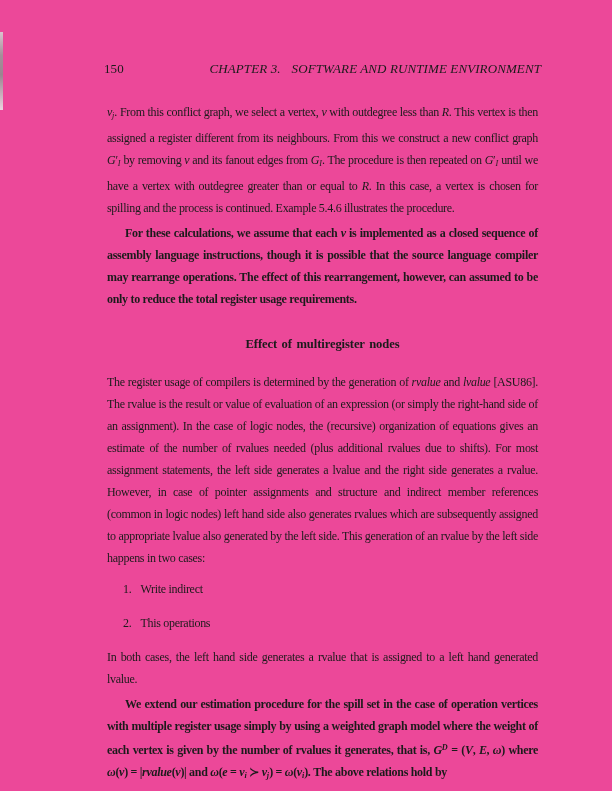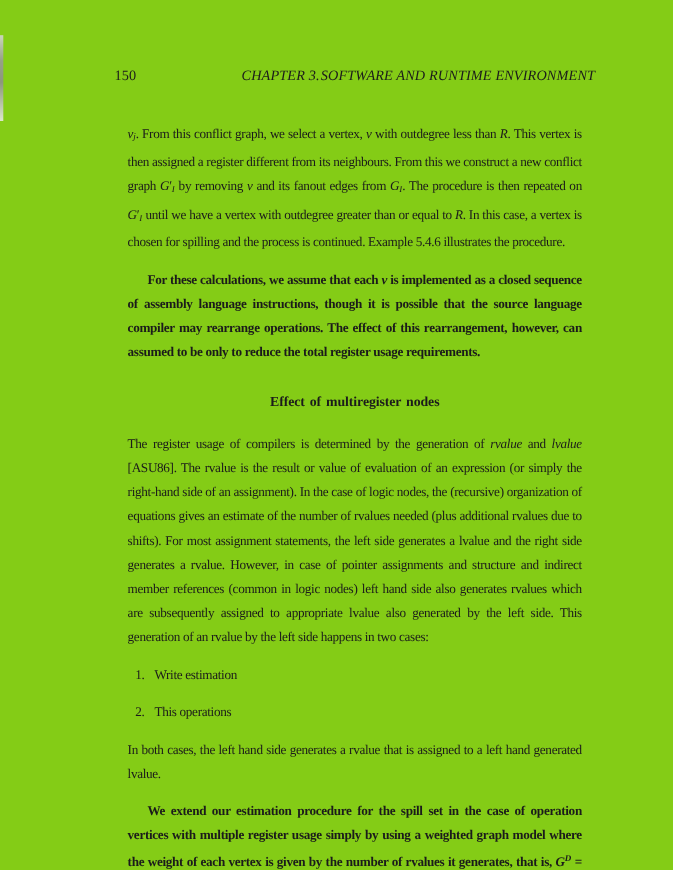--- a/index.html
+++ b/index.html
@@ -4,21 +4,21 @@
 <style>
   html, body { margin: 0; padding: 0; }
   body {
     width: 612px; height: 791px;
     background: #ffffff;
     font-family: "Liberation Serif", "DejaVu Serif", serif;
   }
   .page {
     position: relative;
     width: 612px; height: 791px;
-    background: #84cc16;
+    background: #ec4899;
     color: #1b1b1b;
     overflow: hidden;
   }
   .scan-streak {
     position: absolute;
     left: 0; top: 32px;
     width: 3px; height: 78px;
     background: linear-gradient(to bottom, #d8d8d8 0%, #9a9a9a 30%, #8f8f8f 55%, #cccccc 85%, #ececec 100%);
     filter: blur(0.4px);
     opacity: 0.85;
@@ -28,31 +28,31 @@
     left: 104px; top: 61px;
     width: 437px;
     display: flex;
     justify-content: space-between;
     align-items: baseline;
     font-size: 13px;
     letter-spacing: 0.1px;
   }
   .page-number { font-style: normal; }
   .chapter-ref { font-style: italic; white-space: nowrap; }
-  .chapter-name { margin-left: 1px; }
+  .chapter-name { margin-left: 11px; }
   .body-col {
     position: absolute;
     left: 104px; top: 98px;
     width: 437px;
     font-size: 12px;
     line-height: 22px;
     letter-spacing: -0.3px;
     text-align: justify;
   }
-  p.para { margin: 12px; text-indent: 0; }
+  p.para { margin: 3px; text-indent: 0; }
   p.indent { text-indent: 18px; font-weight: bold; }
   h3.subheading {
     font-size: 12.6px;
     font-weight: bold;
     text-align: center;
     letter-spacing: -0.1px;
     word-spacing: 1.5px;
     margin: 23px 0 16px 0;
   }
   .list-block { margin: 9px 0 9px 0; }
@@ -72,19 +72,19 @@
     <span class="chapter-ref">
       <span>CHAPTER 3.</span><span class="chapter-name">SOFTWARE AND RUNTIME ENVIRONMENT</span>
     </span>
   </header>
   <main class="body-col">
       <p class="para"><span class="st-i">v</span><span class="st-i st-sub">j</span><span>. From this conflict graph, we select a vertex, </span><span class="st-i">v</span><span> with outdegree less than </span><span class="st-i">R</span><span>. This vertex is then assigned a register different from its neighbours. From this we construct a new conflict graph </span><span class="st-i">G</span><span>′</span><span class="st-i st-sub">I</span><span> by removing </span><span class="st-i">v</span><span> and its fanout edges from </span><span class="st-i">G</span><span class="st-i st-sub">I</span><span>. The procedure is then repeated on </span><span class="st-i">G</span><span>′</span><span class="st-i st-sub">I</span><span> until we have a vertex with outdegree greater than or equal to </span><span class="st-i">R</span><span>. In this case, a vertex is chosen for spilling and the process is continued. Example 5.4.6 illustrates the procedure.</span></p>
       <p class="para indent"><span>For these calculations, we assume that each </span><span class="st-i">v</span><span> is implemented as a closed sequence of assembly language instructions, though it is possible that the source language compiler may rearrange operations. The effect of this rearrangement, however, can assumed to be only to reduce the total register usage requirements.</span></p>
       <h3 class="subheading">Effect of multiregister nodes</h3>
       <p class="para"><span>The register usage of compilers is determined by the generation of </span><span class="st-i">rvalue</span><span> and </span><span class="st-i">lvalue</span><span> [ASU86]. The rvalue is the result or value of evaluation of an expression (or simply the right-hand side of an assignment). In the case of logic nodes, the (recursive) organization of equations gives an estimate of the number of rvalues needed (plus additional rvalues due to shifts). For most assignment statements, the left side generates a lvalue and the right side generates a rvalue. However, in case of pointer assignments and structure and indirect member references (common in logic nodes) left hand side also generates rvalues which are subsequently assigned to appropriate lvalue also generated by the left side. This generation of an rvalue by the left side happens in two cases:</span></p>
       <div class="list-block">
-        <div class="list-item"><span class="num">1.</span><span>Write estimation</span></div>
+        <div class="list-item"><span class="num">1.</span><span>Write indirect</span></div>
         <div class="list-item"><span class="num">2.</span><span>This operations</span></div>
       </div>
       <p class="para"><span>In both cases, the left hand side generates a rvalue that is assigned to a left hand generated lvalue.</span></p>
       <p class="para indent"><span>We extend our estimation procedure for the spill set in the case of operation vertices with multiple register usage simply by using a weighted graph model where the weight of each vertex is given by the number of rvalues it generates, that is, </span><span class="st-i">G</span><span class="st-i st-sup">D</span><span> = (</span><span class="st-i">V</span><span>, </span><span class="st-i">E</span><span>, </span><span class="st-i">ω</span><span>) where </span><span class="st-i">ω</span><span>(</span><span class="st-i">v</span><span>) = |</span><span class="st-i">rvalue</span><span>(</span><span class="st-i">v</span><span>)| and </span><span class="st-i">ω</span><span>(</span><span class="st-i">e</span><span> = </span><span class="st-i">v</span><span class="st-i st-sub">i</span><span> ≻ </span><span class="st-i">v</span><span class="st-i st-sub">j</span><span>) = </span><span class="st-i">ω</span><span>(</span><span class="st-i">v</span><span class="st-i st-sub">i</span><span>). The above relations hold by</span></p>
     </main>
 </div>
 
 </body></html>

